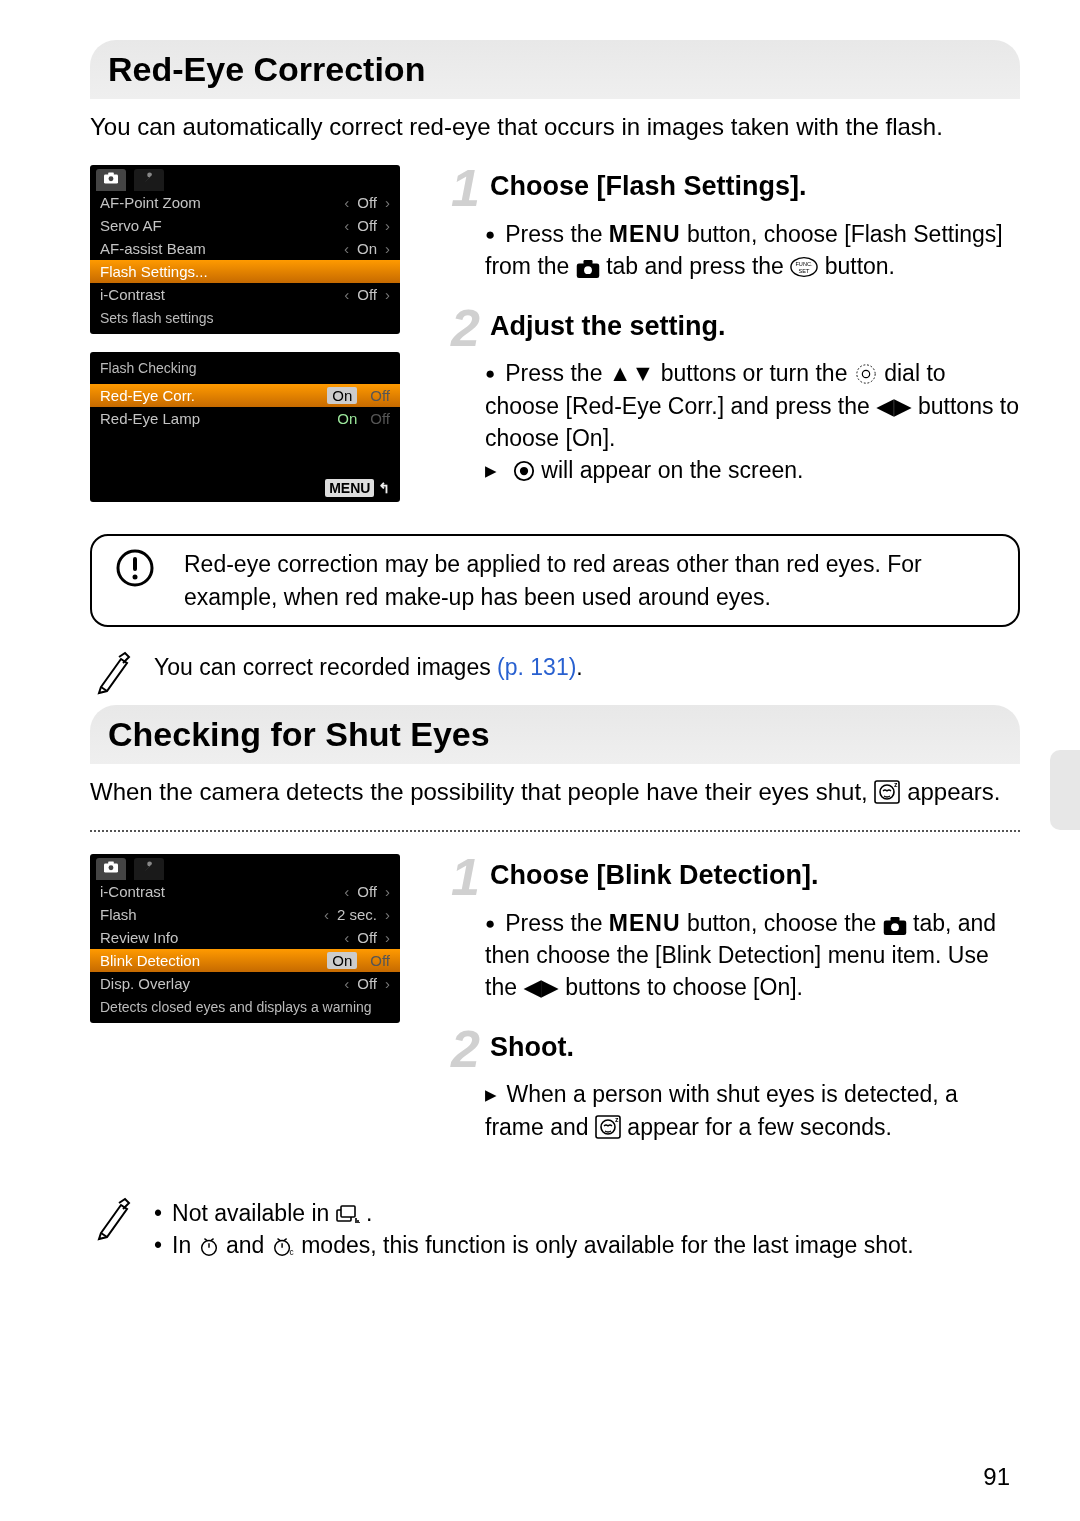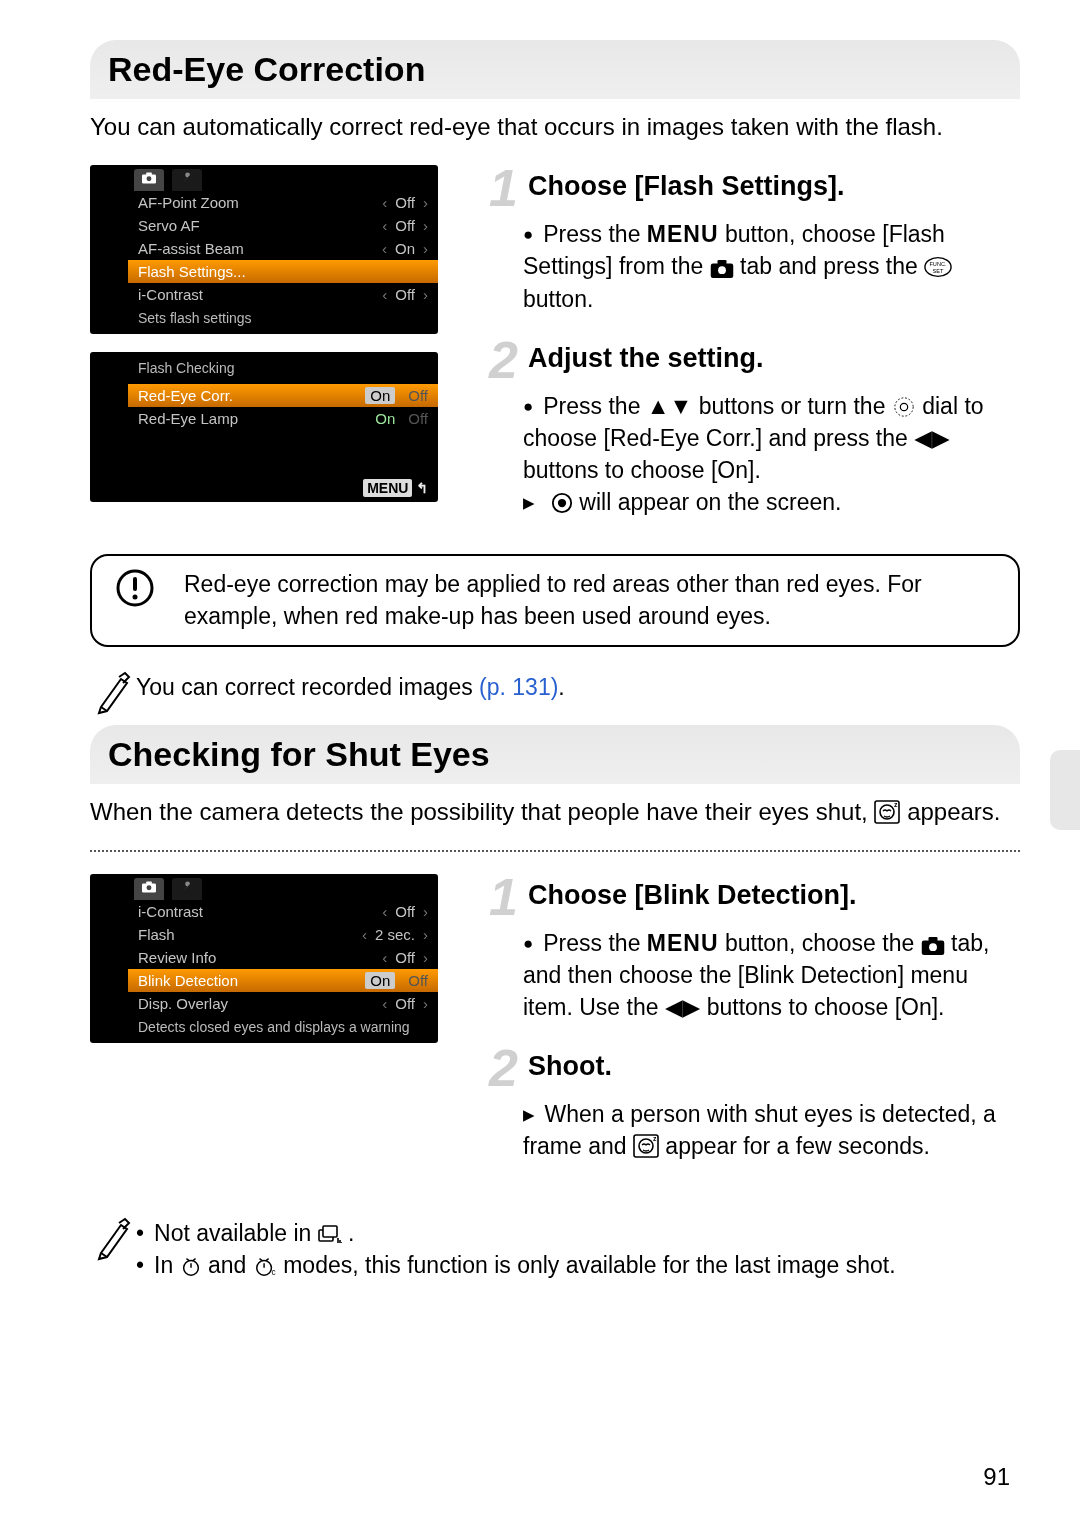--- a/index.html
+++ b/index.html
@@ -55,21 +55,20 @@
 
   
   .lcd {
     width: 310px;
     background: #000;
     color: #c4c4c4;
     font-size: 15px;
     border-radius: 3px;
     overflow: hidden;
     margin-bottom: 18px;
-    padding-left: 38px;
   }
   .lcd-tabs { display:flex; gap:8px; padding:4px 6px 0 6px; }
   .lcd-tab {
     background:#1a1a1a;
     padding:2px 8px 4px;
     border-radius:3px 3px 0 0;
     font-size:14px;
   }
   .lcd-tab.active { background:#444; color:#fff; }
   .lcd-row {
@@ -166,20 +165,21 @@
     display:flex;
     gap:26px;
     padding:12px 20px;
     align-items:flex-start;
     font-size:23px;
     line-height:1.4;
     margin: 14px 0;
   }
   .note-row {
     display:flex;
+    gap:18px;
     padding:10px 0;
     font-size:23px;
     line-height:1.4;
     align-items:flex-start;
   }
   .note-icon { flex:0 0 46px; display:flex; justify-content:center; }
 
   .page-number {
     position:absolute;
     bottom: 30px;

